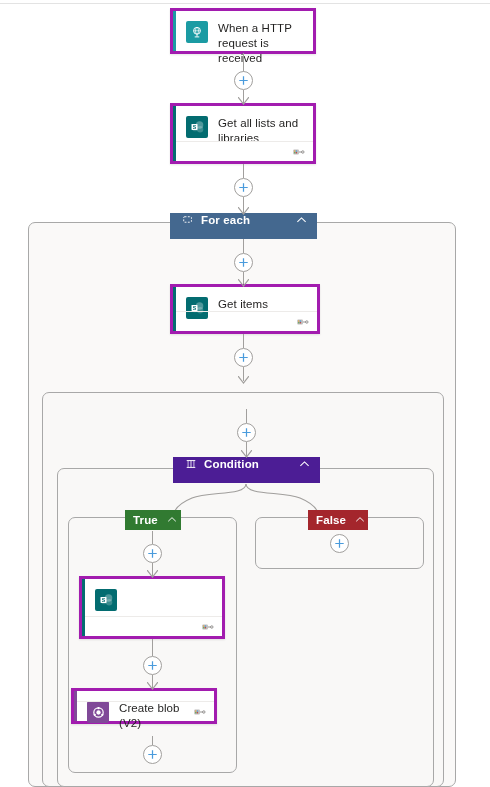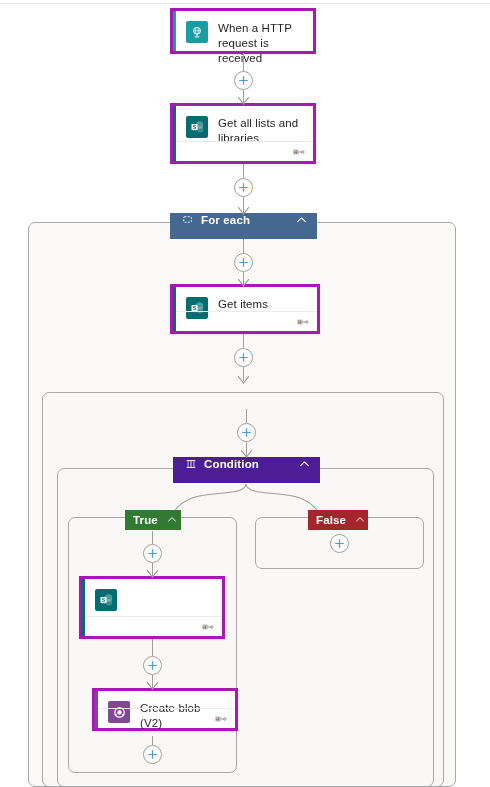--- a/index.html
+++ b/index.html
@@ -304,21 +304,21 @@
         <rect x="2.6" y="4.1" width="1.6" height="1.6" fill="#E8A33D"></rect>
         <rect x="4.6" y="4.1" width="1.6" height="1.6" fill="#4a9bdc"></rect>
         <rect x="2.6" y="6.1" width="1.6" height="1.6" fill="#5aaa5a"></rect>
         <rect x="4.6" y="6.1" width="1.6" height="1.6" fill="#c2413f"></rect>
         <path d="M8.5 6 L12.5 6" stroke="#8a8886" stroke-width="1.1" fill="none"></path>
         <circle cx="13.3" cy="6" r="1.5" fill="none" stroke="#8a8886" stroke-width="1.1"></circle>
       </svg>
     </div>
   </div>
 
-  <div class="card" style="left:92px;top:688px;width:146px;height:43px;">
+  <div class="card" style="left:71px;top:688px;width:146px;height:36px;">
     <div class="accent" style="background:#804998;"></div>
     <div class="cbody">
       <div class="cicon" style="background:#804998;">
         <svg width="15" height="15" viewBox="0 0 16 16">
           <circle cx="8" cy="8" r="5.0" fill="none" stroke="#ffffff" stroke-width="1.3"></circle>
           <circle cx="8" cy="8" r="2.3" fill="#ffffff"></circle>
           <circle cx="8" cy="3.4" r="1.2" fill="#ffffff"></circle>
           <circle cx="12" cy="10.4" r="1.2" fill="#ffffff"></circle>
           <circle cx="4" cy="10.4" r="1.2" fill="#ffffff"></circle>
         </svg>

